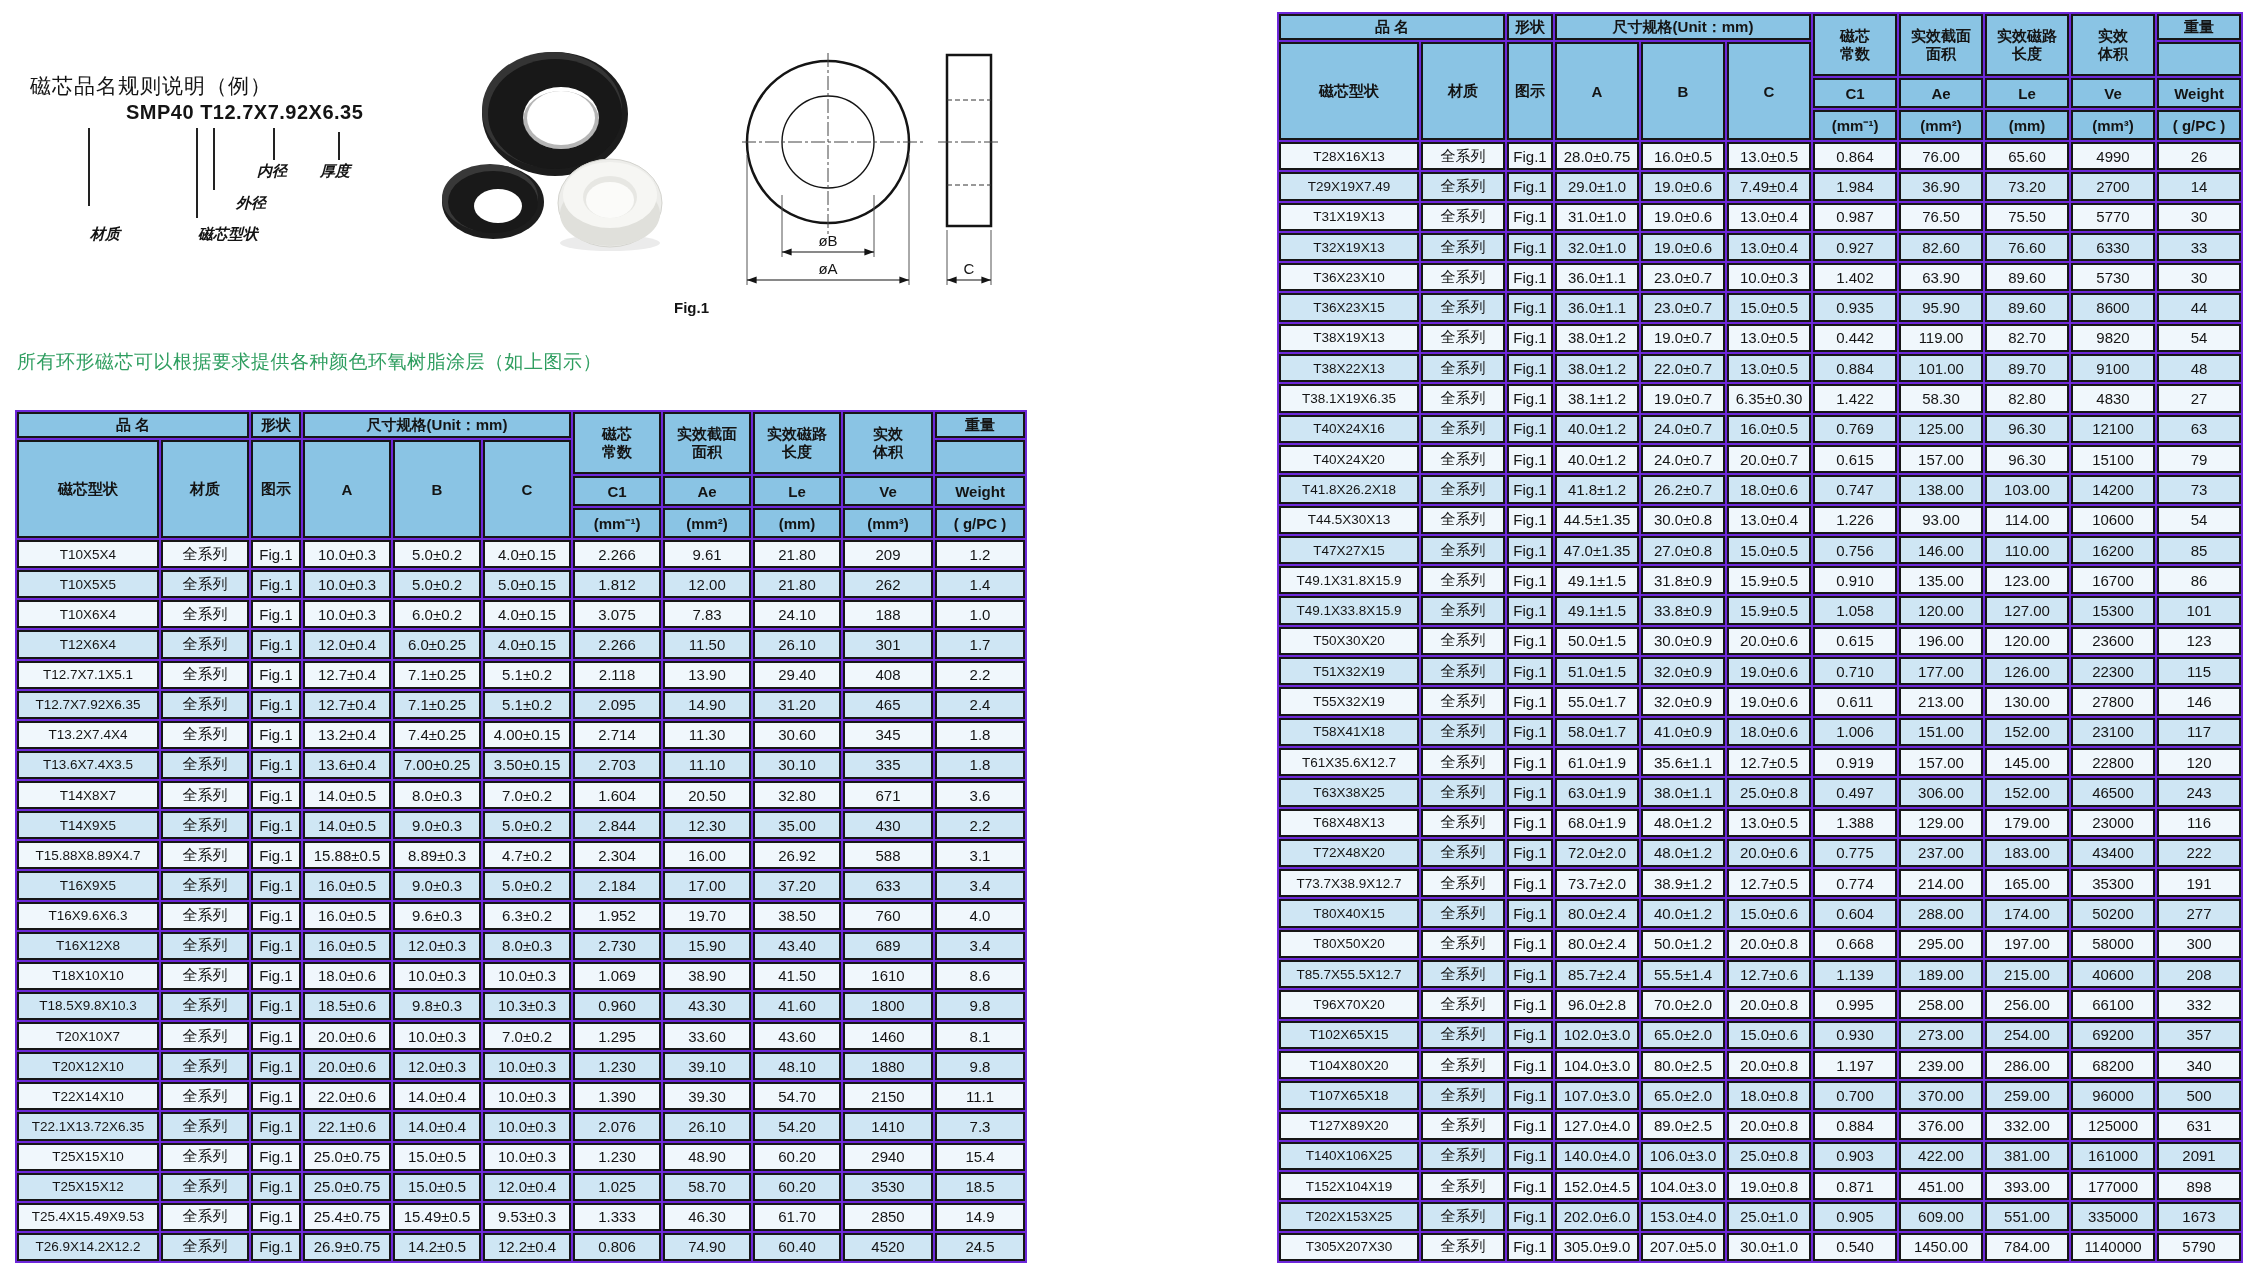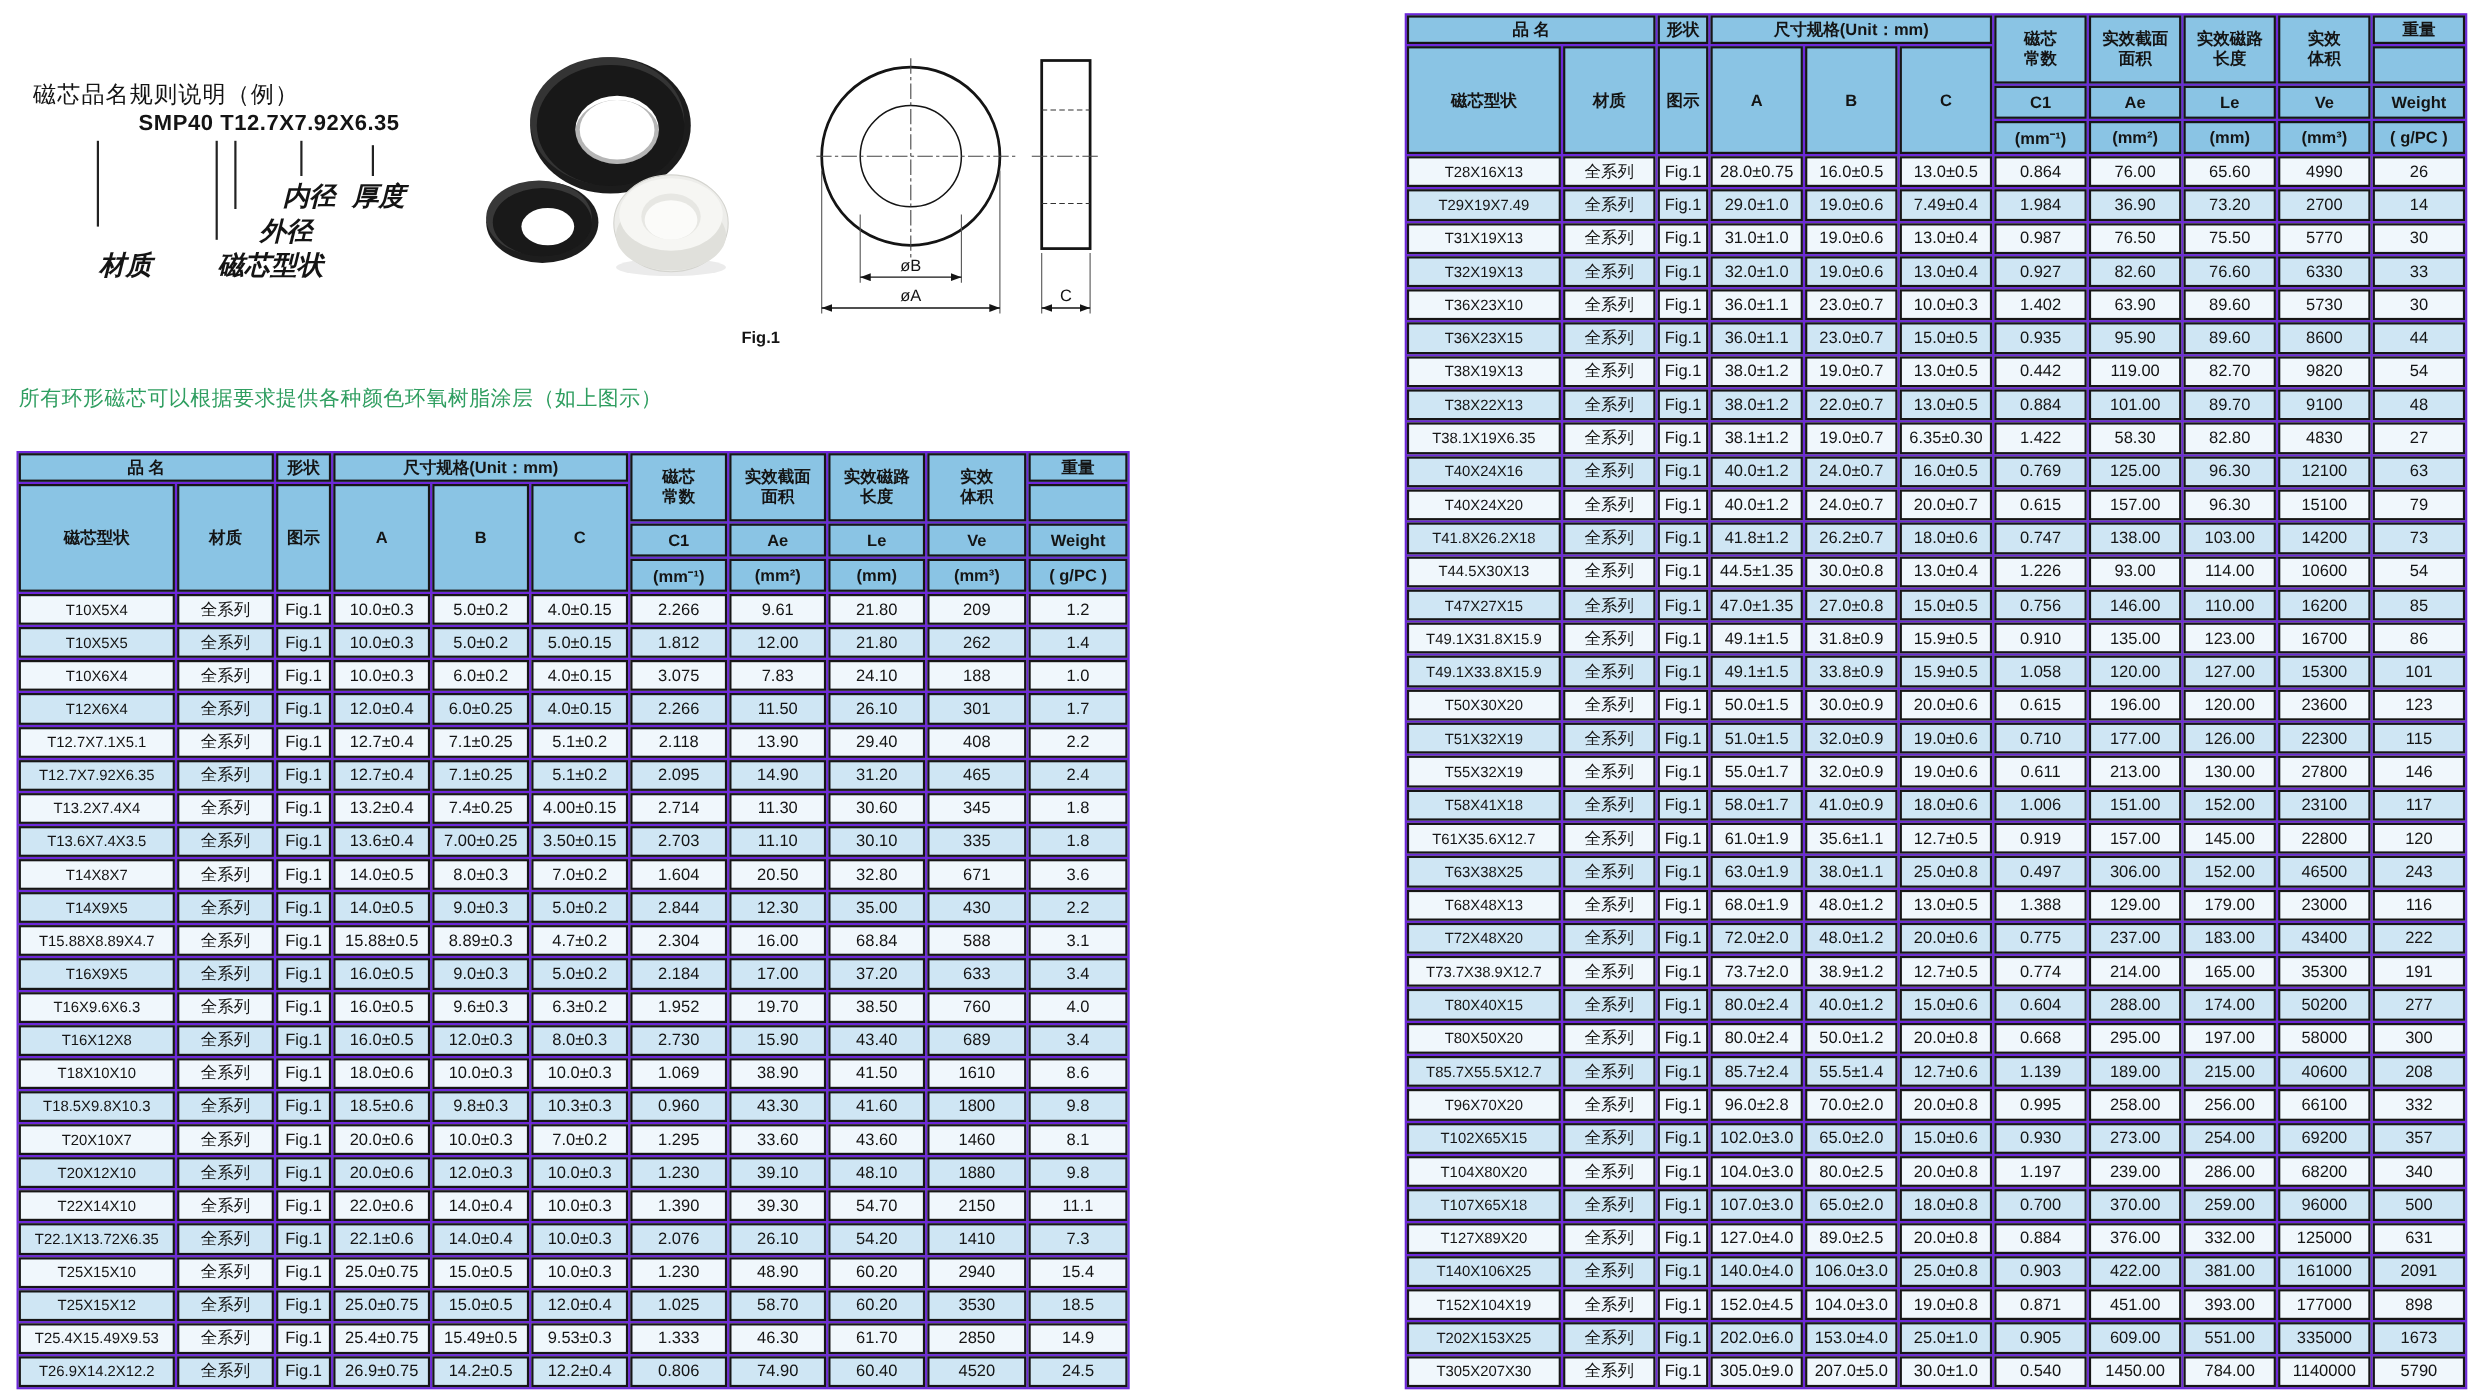--- a/index.html
+++ b/index.html
@@ -4,21 +4,21 @@
 <style>
   html,body{margin:0;padding:0;}
   body{
     width:2244px;height:1265px;position:relative;background:#ffffff;
     font-family:"Liberation Sans",sans-serif;color:#141414;overflow:hidden;
   }
   
   .nm-title{position:absolute;left:30px;top:72px;font-size:21px;font-weight:500;letter-spacing:1px;}
   .nm-code{position:absolute;left:126px;top:101px;font-size:20px;font-weight:600;letter-spacing:.5px;}
   .callout{position:absolute;width:2px;background:#222;}
-  .nm-label{position:absolute;font-family:"DejaVu Serif",serif;font-style:italic;font-size:24px;font-weight:600;}
+  .nm-label{position:absolute;font-family:"DejaVu Serif",serif;font-style:italic;font-size:15px;font-weight:600;}
   .note{position:absolute;left:17px;top:349px;font-size:19px;color:#2f9e60;letter-spacing:.5px;}
   .fig-caption{position:absolute;left:674px;top:299px;font-size:15px;font-weight:bold;}
   .photo{position:absolute;left:428px;top:40px;}
   .drawing{position:absolute;left:742px;top:45px;}
   .drawing text{font-size:15px;fill:#141414;}
   
   .spec-table{
     position:absolute;border-collapse:separate;border-spacing:2px;table-layout:fixed;
     background:#6d28d9;
   }
@@ -295,21 +295,21 @@
       </tr>
       <tr>
         <td>T15.88X8.89X4.7</td>
         <td>全系列</td>
         <td>Fig.1</td>
         <td>15.88±0.5</td>
         <td>8.89±0.3</td>
         <td>4.7±0.2</td>
         <td>2.304</td>
         <td>16.00</td>
-        <td>68.84</td>
+        <td>26.92</td>
         <td>588</td>
         <td>3.1</td>
       </tr>
       <tr>
         <td>T16X9X5</td>
         <td>全系列</td>
         <td>Fig.1</td>
         <td>16.0±0.5</td>
         <td>9.0±0.3</td>
         <td>5.0±0.2</td>

